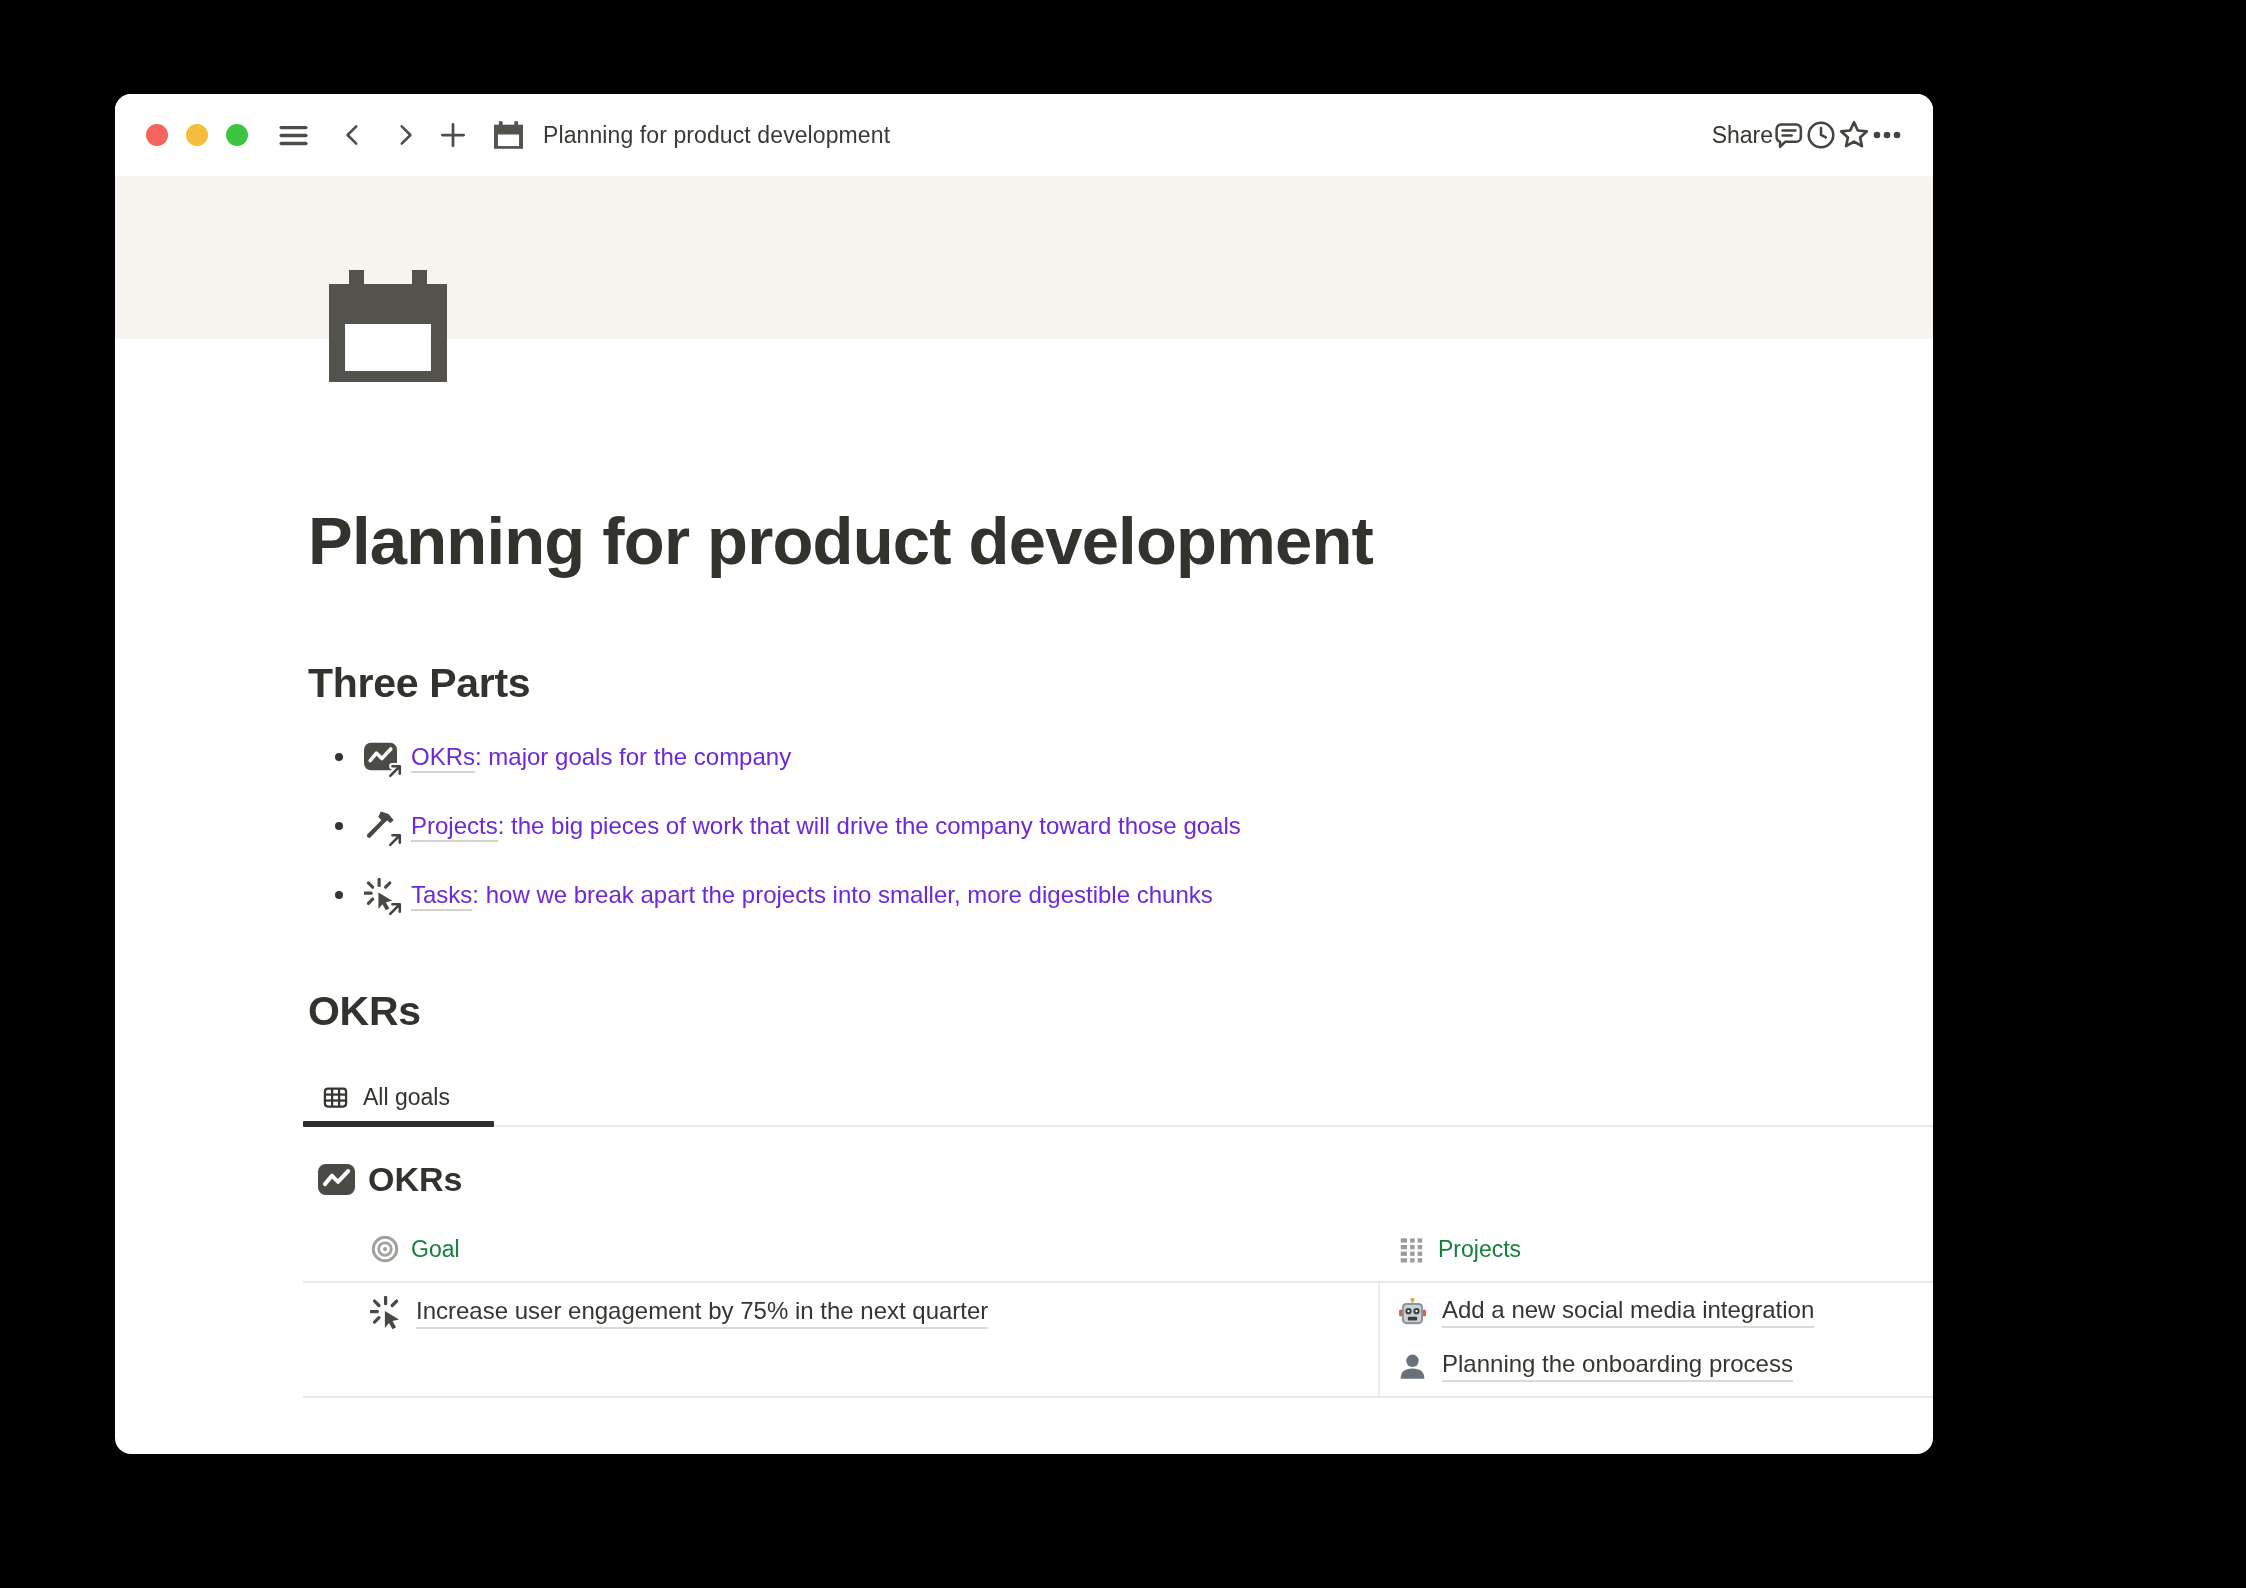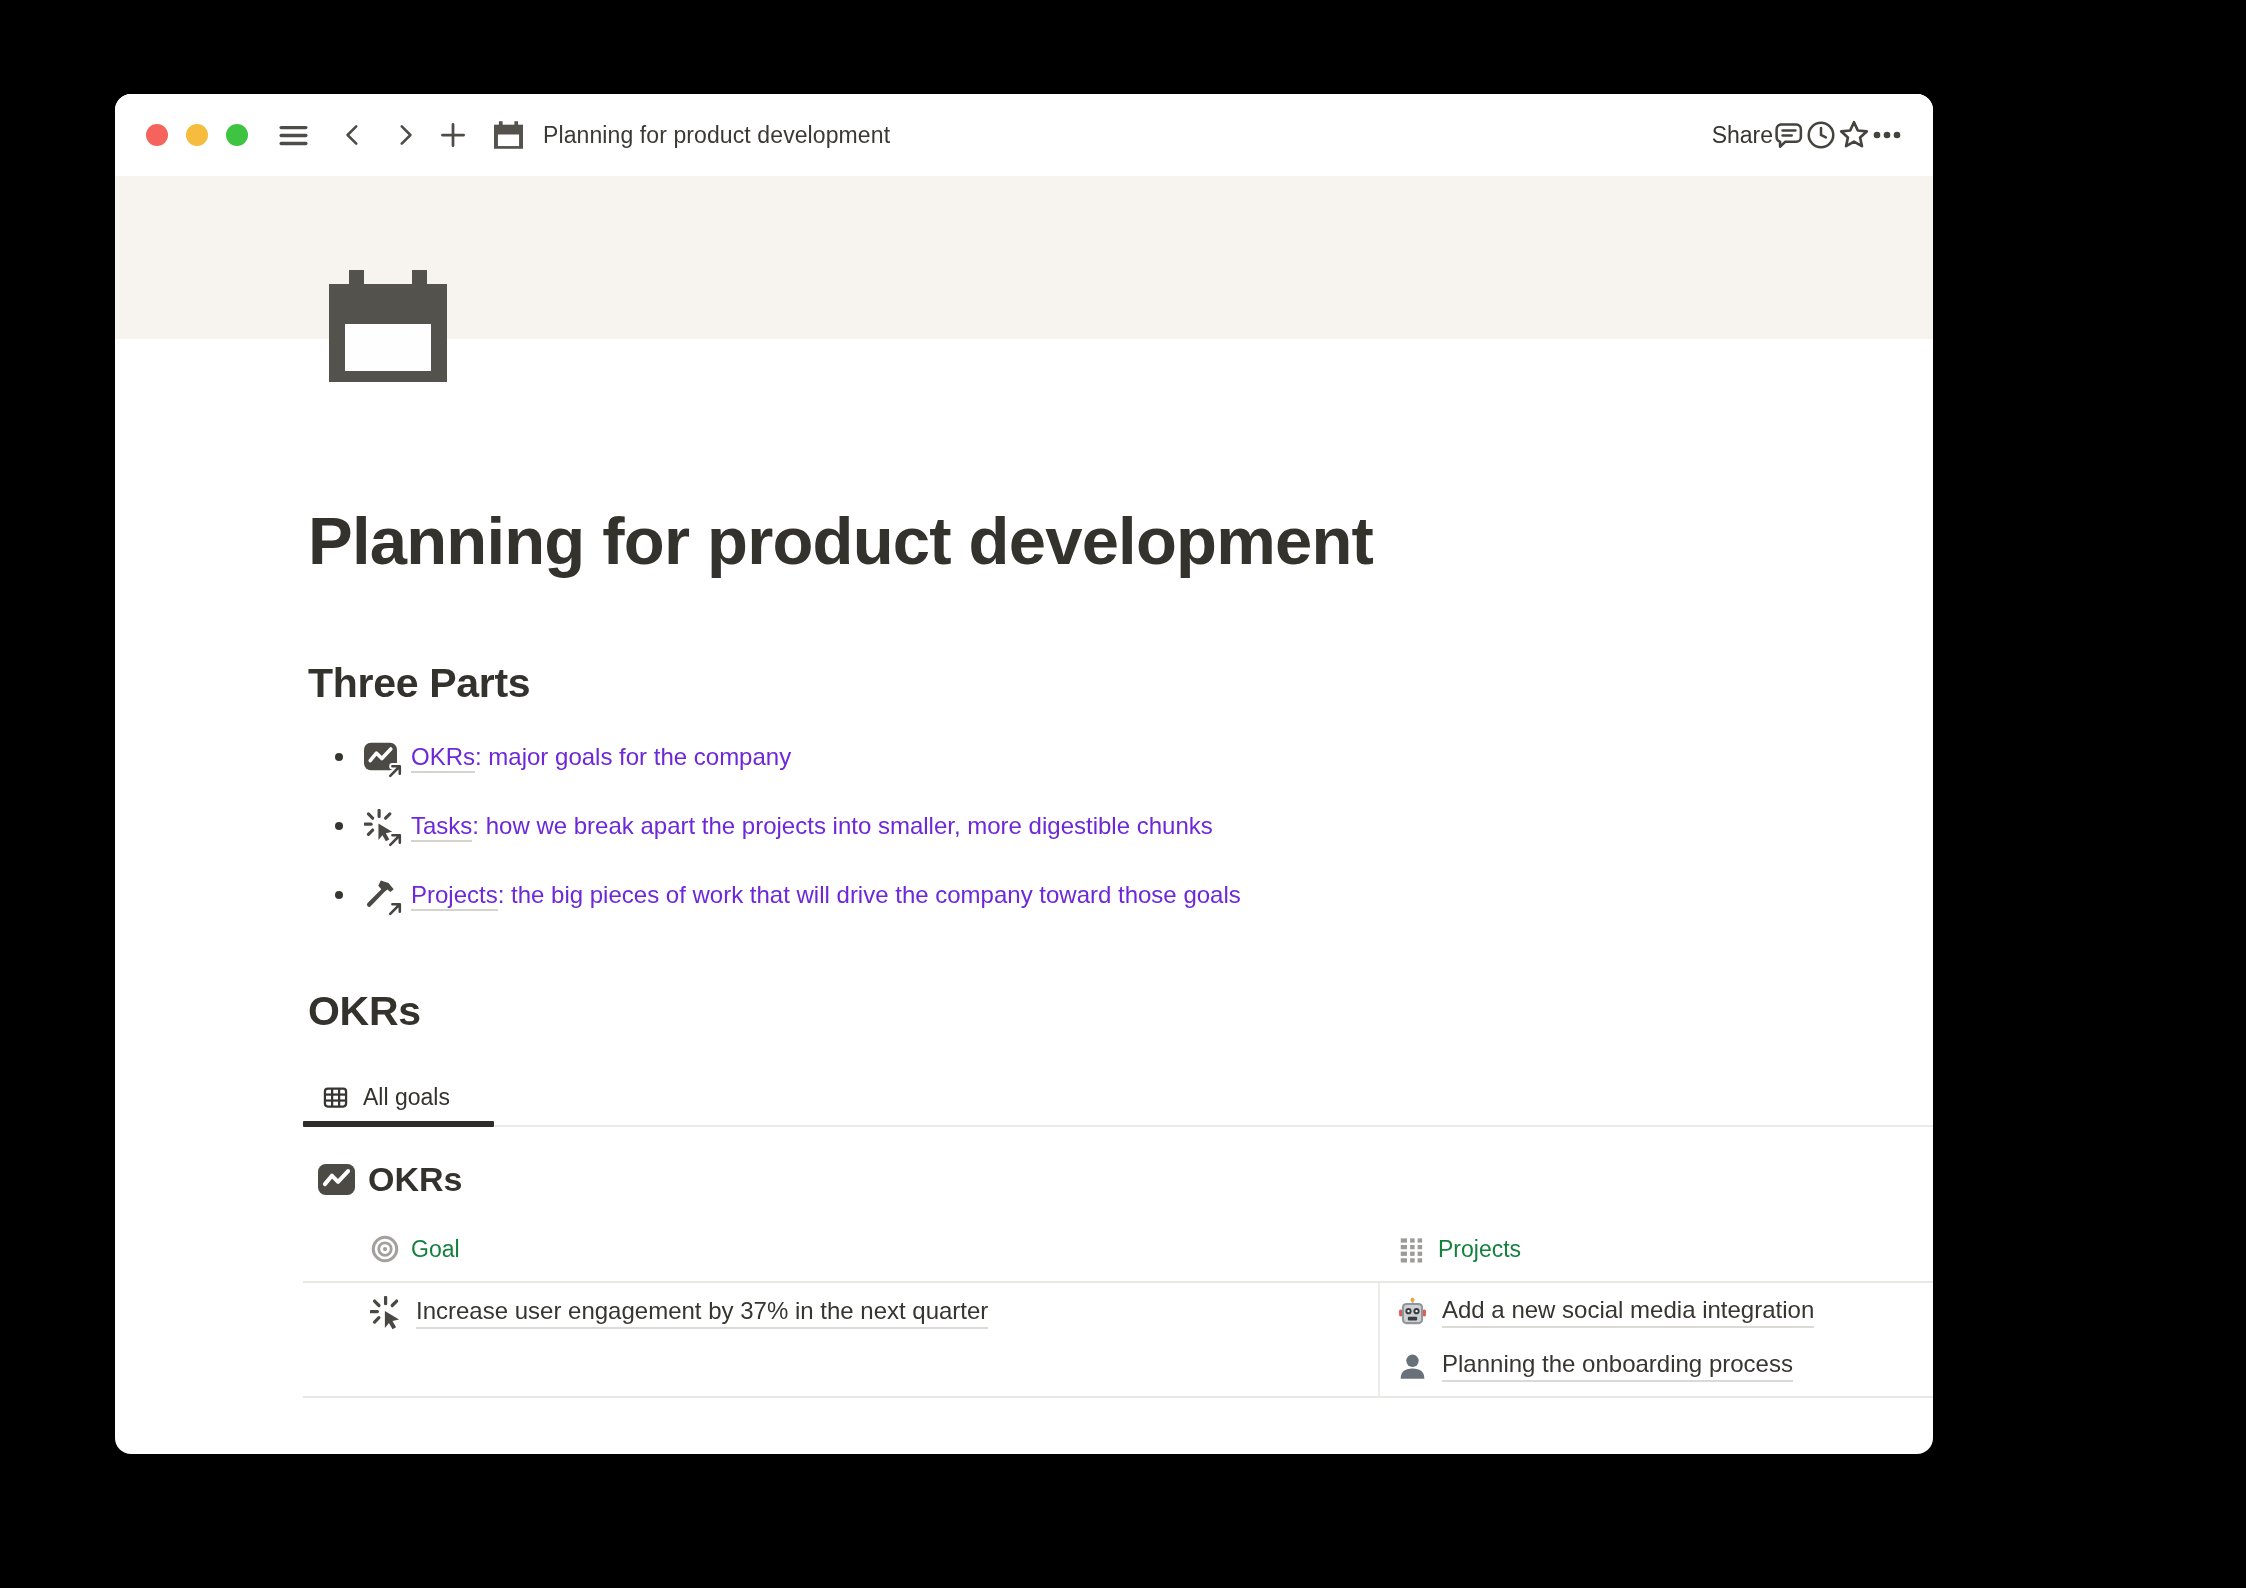--- a/index.html
+++ b/index.html
@@ -209,40 +209,40 @@
             <use href="#link-arrow-glyph"></use>
           </svg>
       </div>
       <div class="bullet-text"><span class="inline-link">OKRs</span><span>: major goals for the company</span></div>
     </div>
 
     <div class="bullet-row">
       <div class="bullet-marker"></div>
       <div class="icon-wrap">
         <svg class="main" viewBox="0 0 24 24">
-            <use href="#click-burst"></use>
-          </svg>
+          <path d="M12.2 1.8 L17.8 3.6 L21.6 8.2 L19.2 10.2 L17 8.4 L14.8 10.2 L5 20.4 Q3.8 21.6 2.6 20.5 Q1.5 19.4 2.6 18.2 L12.6 8.2 L10.4 5.6 Z" fill="#4A4843"></path>
+        </svg>
         <svg class="link-arrow" viewBox="0 0 16 16">
             <use href="#link-arrow-glyph"></use>
           </svg>
       </div>
-      <div class="bullet-text"><span class="inline-link">Tasks</span><span>: how we break apart the projects into smaller, more digestible chunks</span></div>
+      <div class="bullet-text"><span class="inline-link">Projects</span><span>: the big pieces of work that will drive the company toward those goals</span></div>
     </div>
 
     <div class="bullet-row">
       <div class="bullet-marker"></div>
       <div class="icon-wrap">
         <svg class="main" viewBox="0 0 24 24">
-          <path d="M12.2 1.8 L17.8 3.6 L21.6 8.2 L19.2 10.2 L17 8.4 L14.8 10.2 L5 20.4 Q3.8 21.6 2.6 20.5 Q1.5 19.4 2.6 18.2 L12.6 8.2 L10.4 5.6 Z" fill="#4A4843"></path>
-        </svg>
+            <use href="#click-burst"></use>
+          </svg>
         <svg class="link-arrow" viewBox="0 0 16 16">
             <use href="#link-arrow-glyph"></use>
           </svg>
       </div>
-      <div class="bullet-text"><span class="inline-link">Projects</span><span>: the big pieces of work that will drive the company toward those goals</span></div>
+      <div class="bullet-text"><span class="inline-link">Tasks</span><span>: how we break apart the projects into smaller, more digestible chunks</span></div>
     </div>
 
   </div>
 
   <h2 class="h2 h-okrs">OKRs</h2>
 
   <div class="tabs">
     <svg class="tab-icon" viewBox="0 0 24 24" fill="none" stroke="#37352F" stroke-width="2">
       <rect x="2.6" y="4" width="18.8" height="16" rx="2.6"></rect>
       <line x1="2.6" y1="9.4" x2="21.4" y2="9.4"></line>
@@ -296,21 +296,21 @@
 
   <div class="hline hline-1"></div>
   <div class="hline hline-2"></div>
   <div class="vline vline-1"></div>
   <div class="vline vline-2"></div>
 
   <div class="goal-cell">
     <svg class="gicon" viewBox="0 0 24 24">
         <use href="#click-burst"></use>
       </svg>
-    <span class="cell-link">Increase user engagement by 37% in the next quarter</span>
+    <span class="cell-link">Increase user engagement by 75% in the next quarter</span>
   </div>
 
   <div class="proj-line proj-1">
     <svg class="picon" viewBox="0 0 24 24">
       <line x1="12" y1="1.6" x2="12" y2="4.6" stroke="#AEB3B8" stroke-width="1.4"></line>
       <circle cx="12" cy="2.2" r="1.6" fill="#F2A33C"></circle>
       <rect x="1.6" y="9.6" width="2.6" height="5.4" rx="1.2" fill="#DE5B50"></rect>
       <rect x="19.8" y="9.6" width="2.6" height="5.4" rx="1.2" fill="#DE5B50"></rect>
       <rect x="3.8" y="4.6" width="16.4" height="16.4" rx="3.4" fill="#8F979D"></rect>
       <rect x="5.4" y="6.2" width="13.2" height="13.2" rx="2.4" fill="#CDD1D4"></rect>

